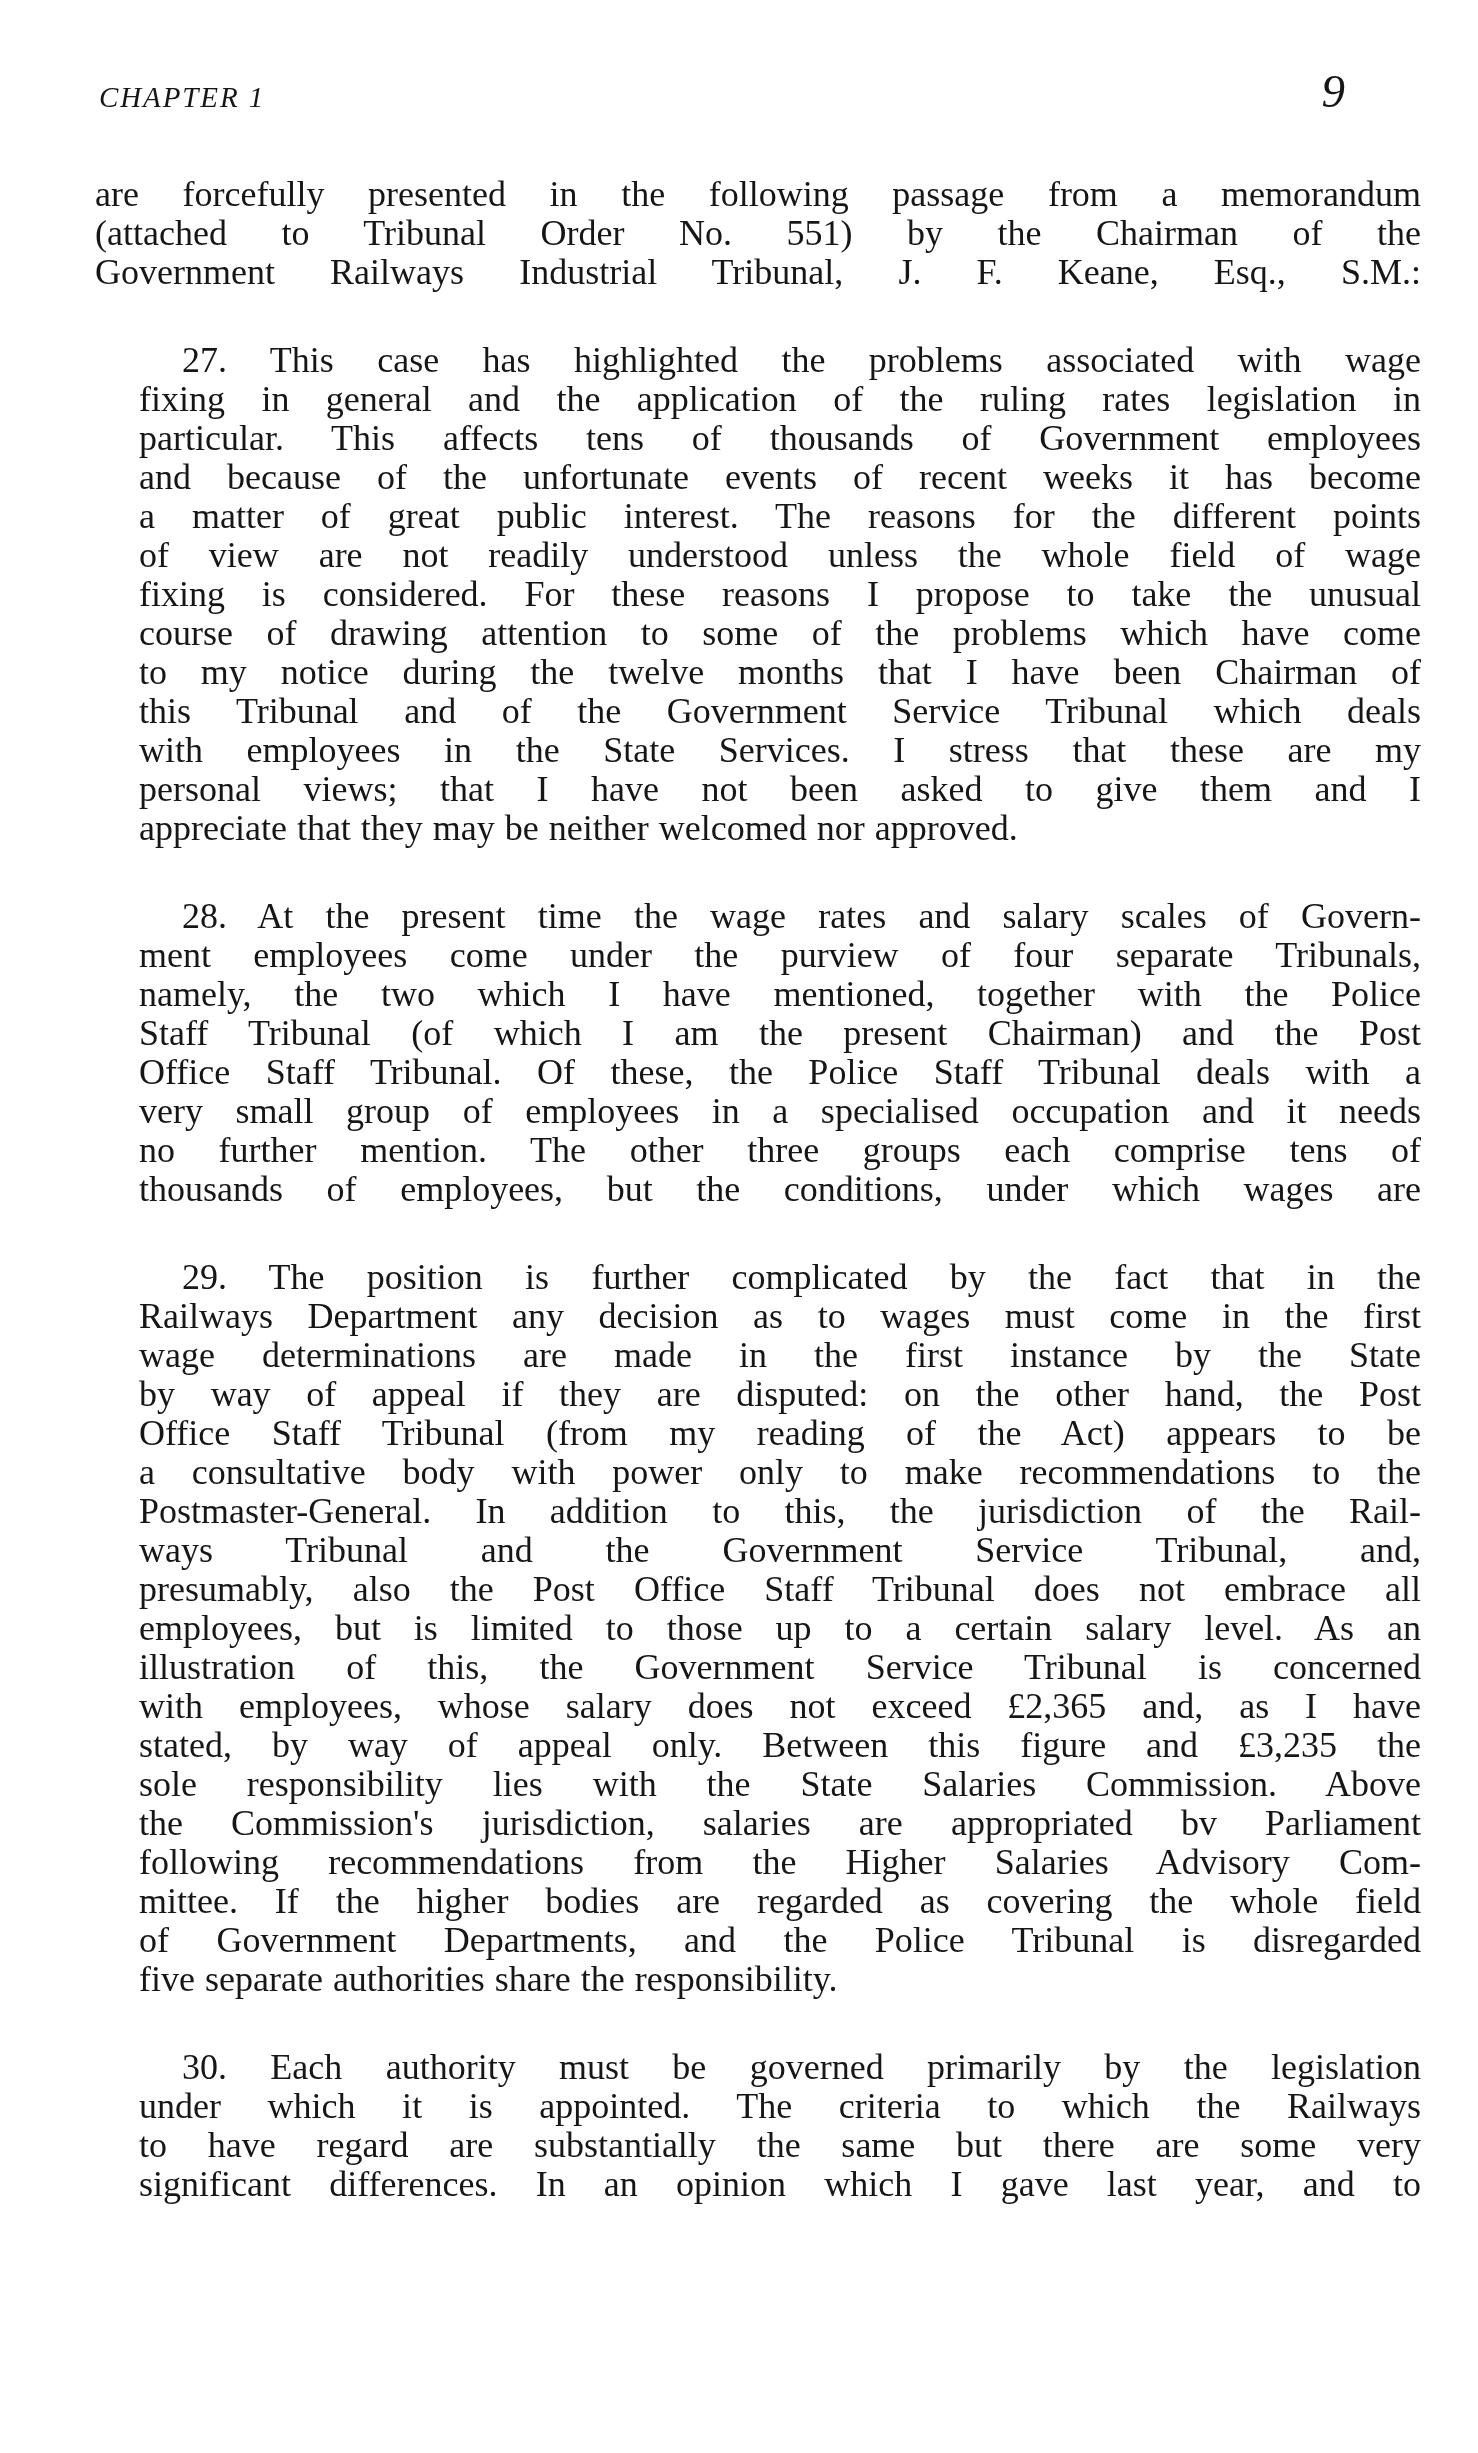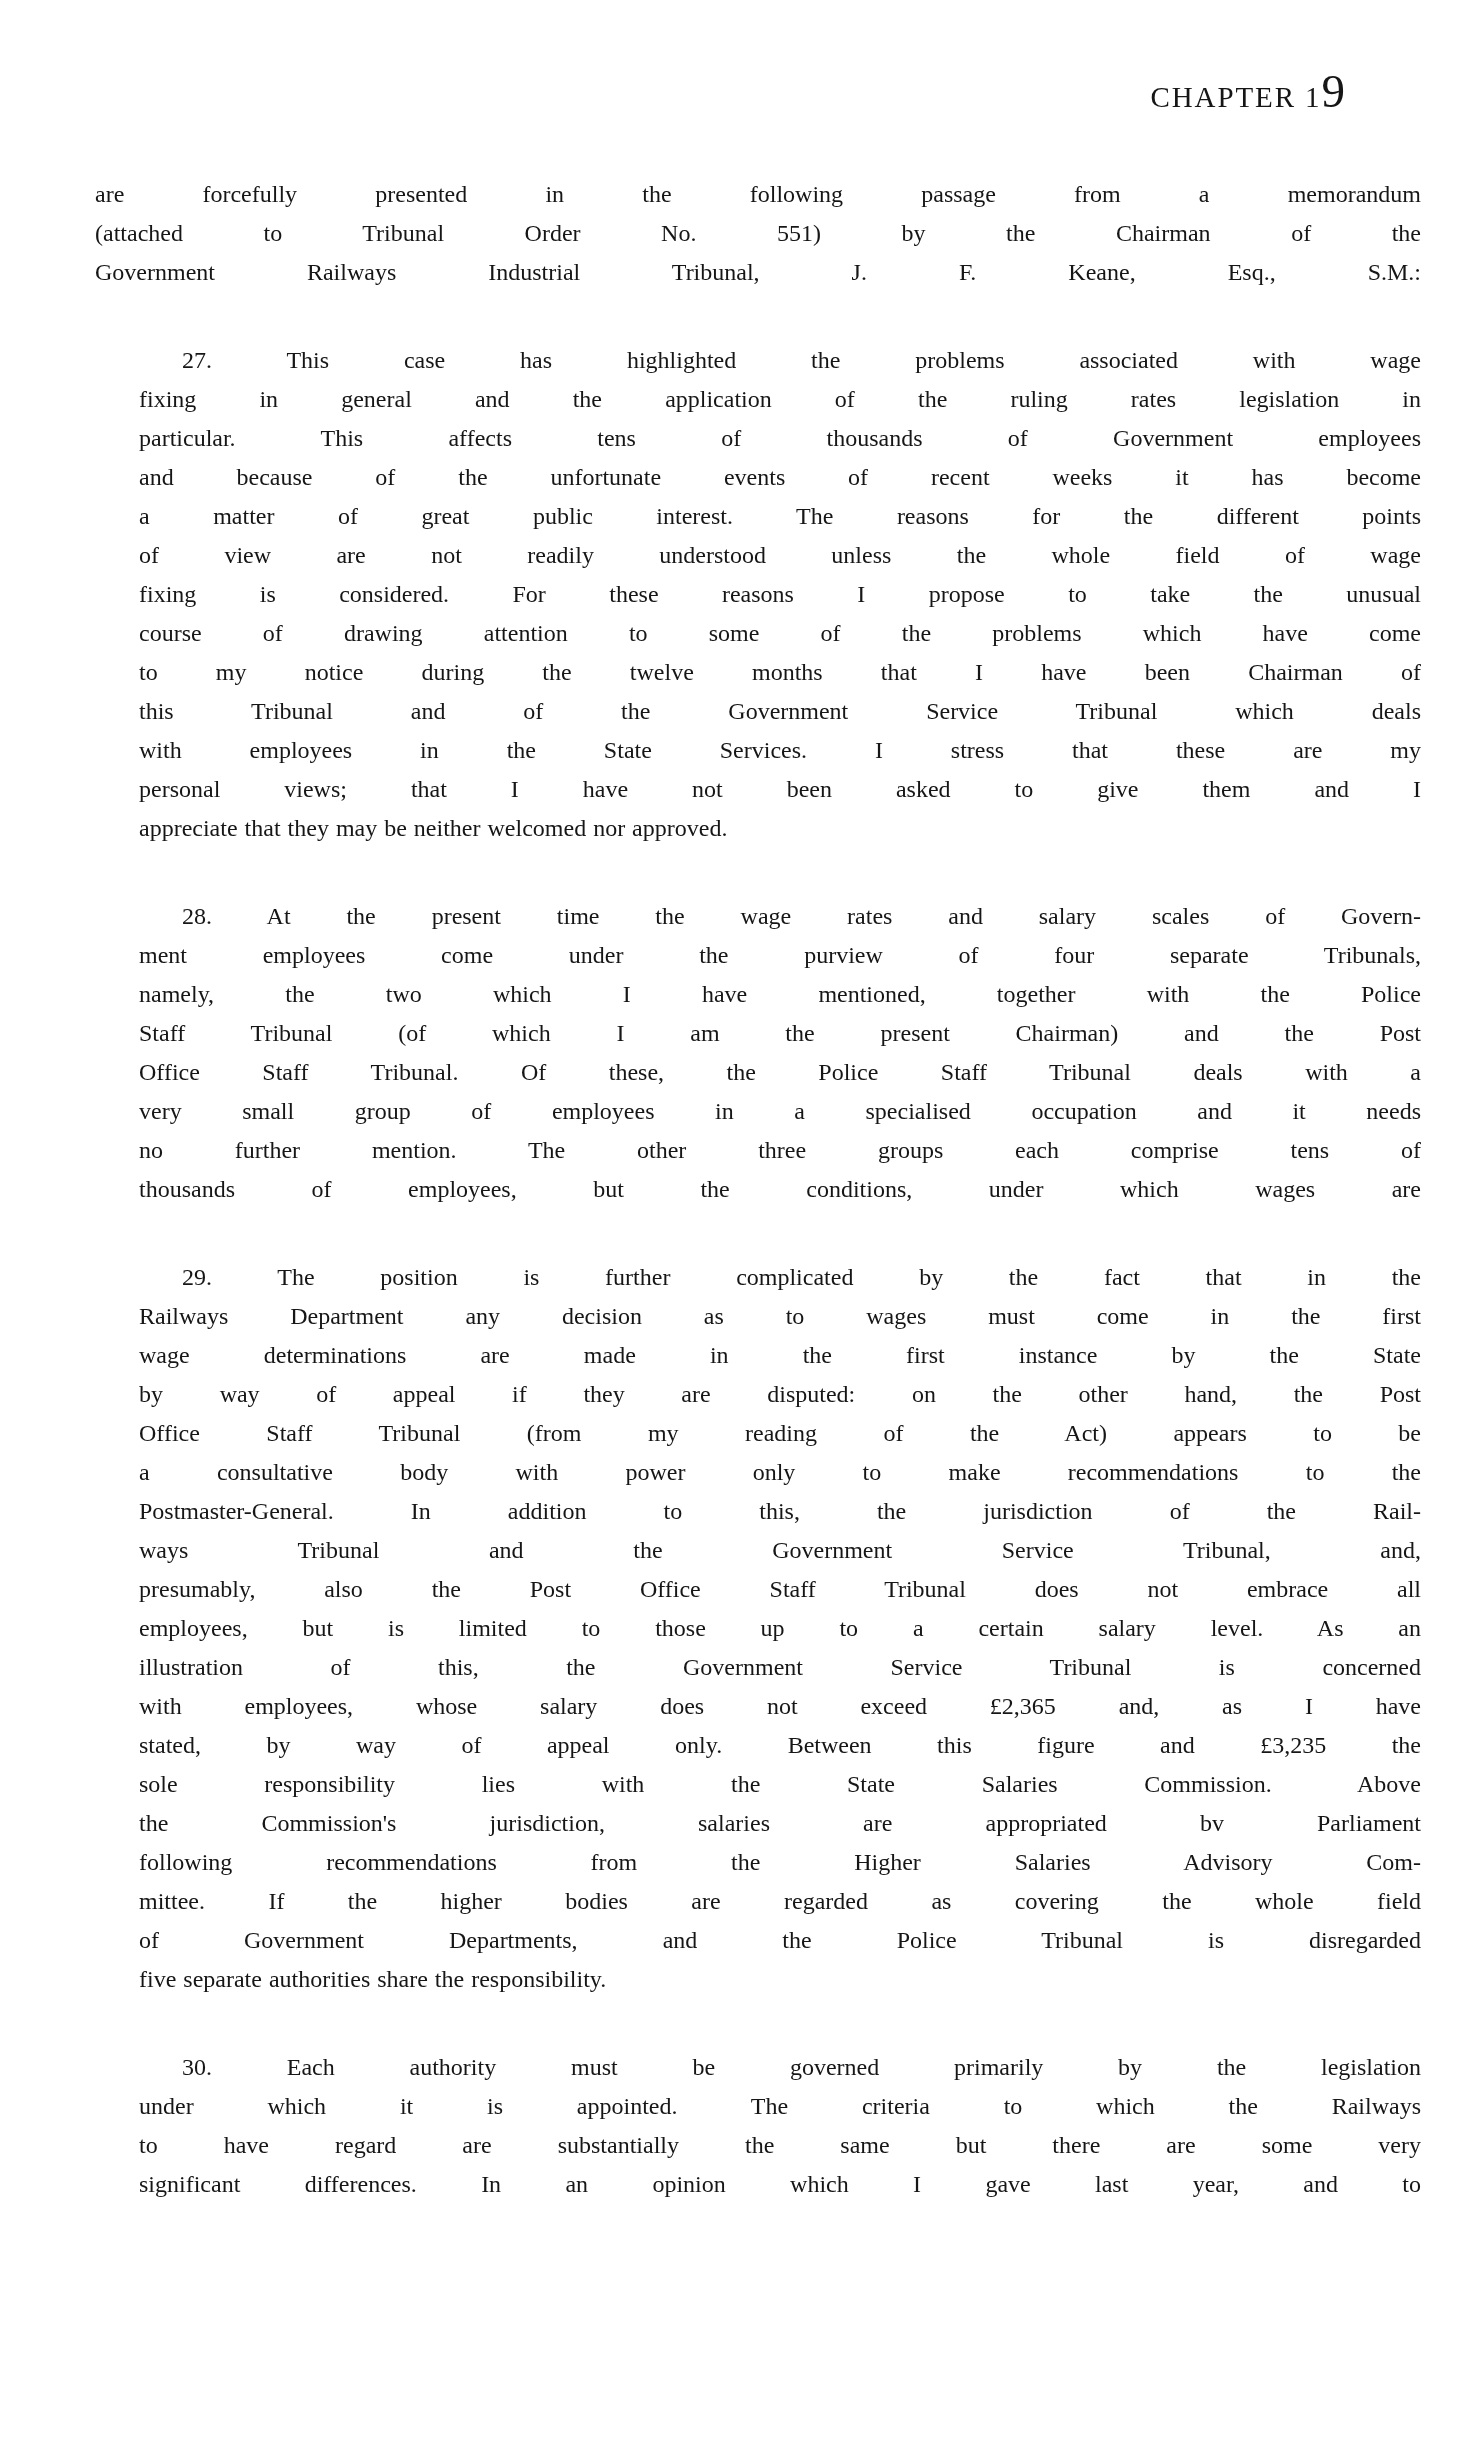--- a/index.html
+++ b/index.html
@@ -8,38 +8,39 @@
     width: 1479px;
     height: 2453px;
     margin: 0 auto;
     background: #ffffff;
     color: #161616;
     font-family: "Liberation Serif", "DejaVu Serif", serif;
     overflow: hidden;
   }
   .page-header {
     display: flex;
-    justify-content: flex-end;
+    justify-content: space-between;
     align-items: baseline;
     padding: 68px 134px 0 99px;
+    font-style: italic;
   }
   .chapter-label {
     font-size: 29px;
     letter-spacing: 1.9px;
     font-weight: 500;
     white-space: nowrap;
   }
   .page-number {
     font-size: 47px;
     font-weight: 400;
     line-height: 1;
   }
   .page-body {
     padding: 60px 58px 0 95px;
-    font-size: 24px;
+    font-size: 36px;
     line-height: 39px;
   }
   .para { margin: 0; }
   .para.quote { margin-left: 44px; margin-top: 49px; }
   .ln {
     text-align: justify;
     text-align-last: justify;
     white-space: normal;
     word-spacing: 1px;
   }

